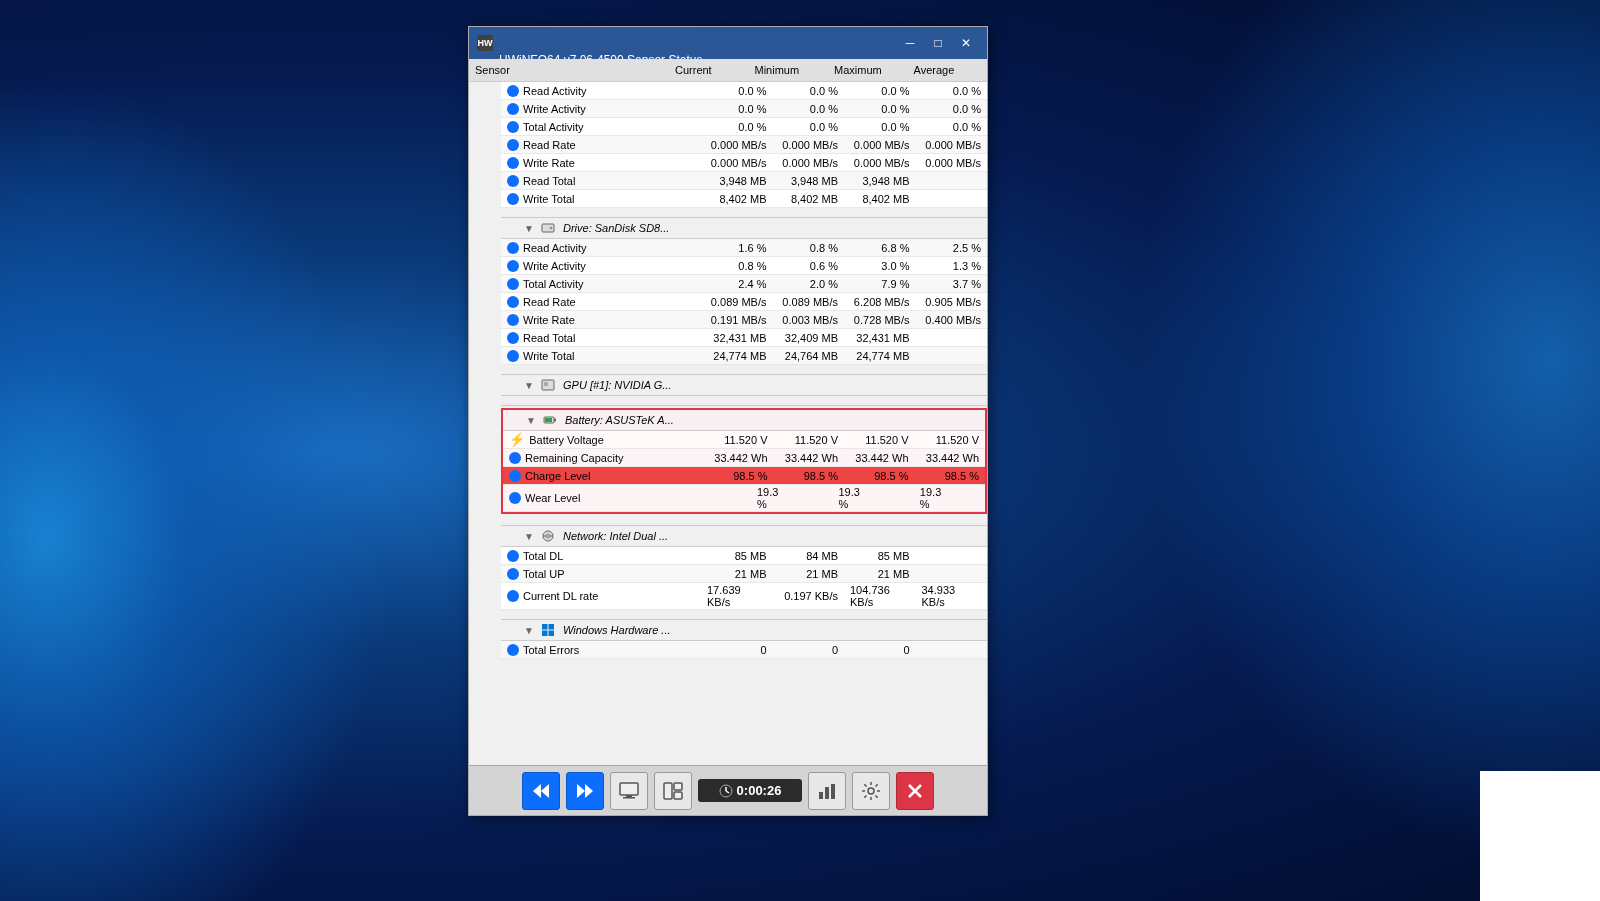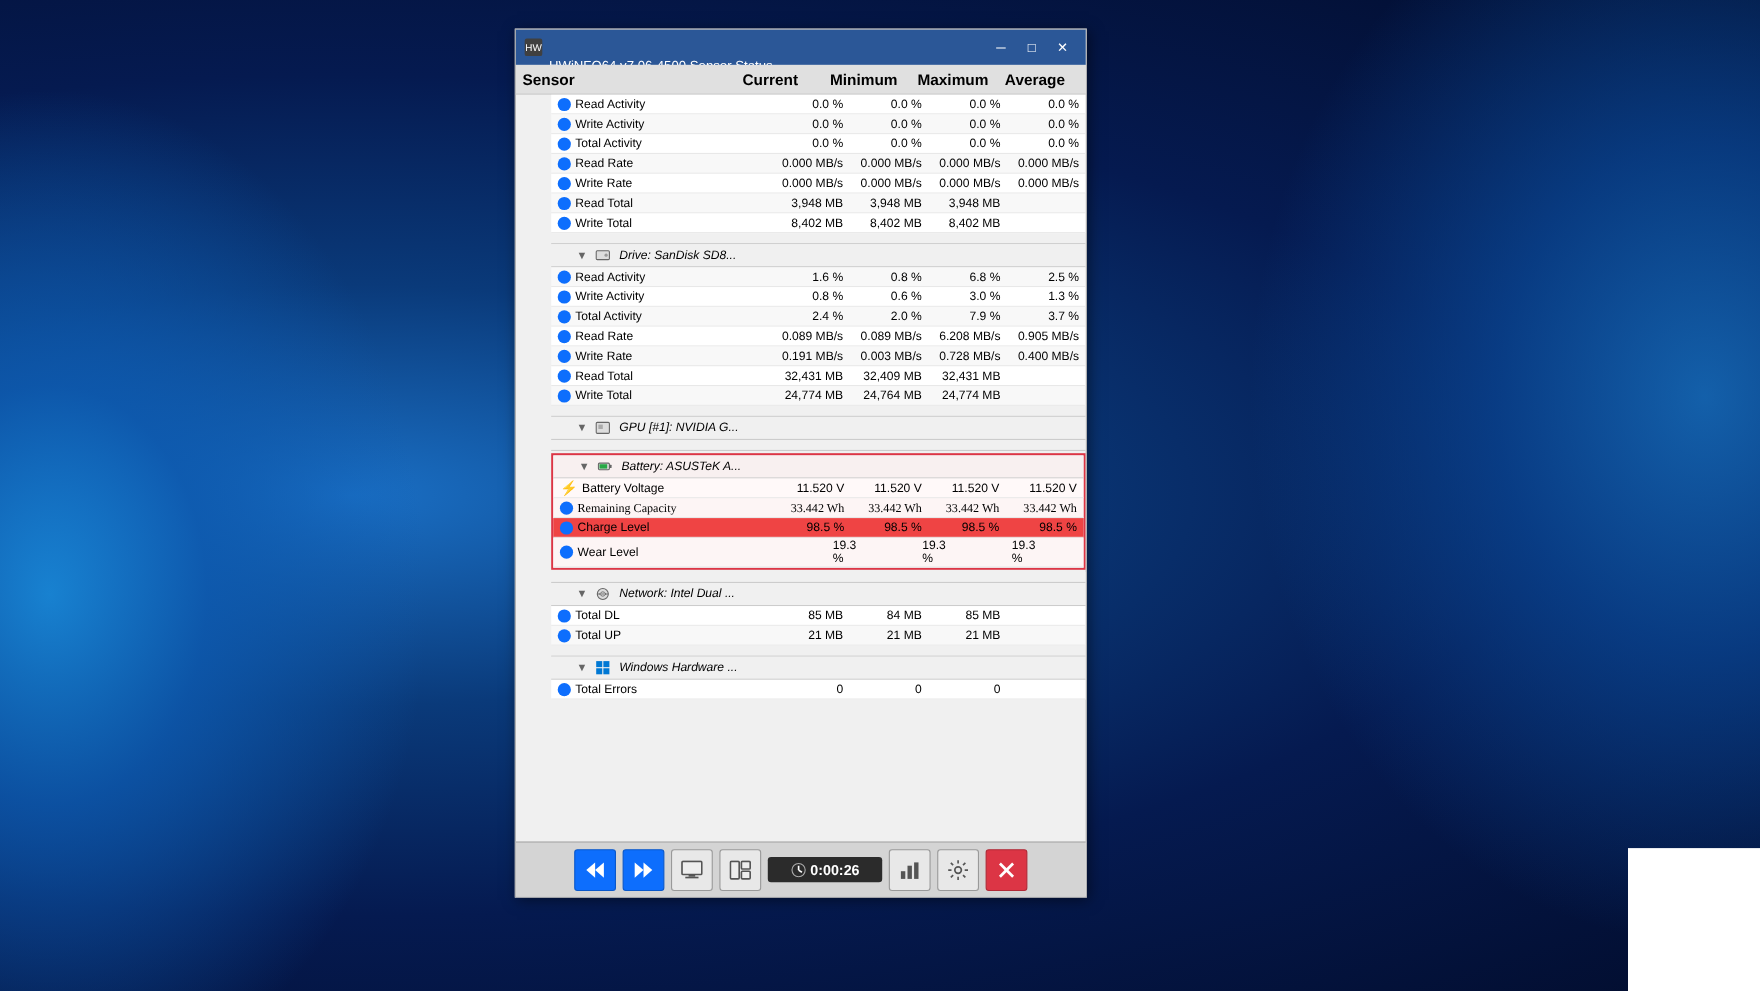--- a/index.html
+++ b/index.html
@@ -66,21 +66,21 @@
       width: 16px;
       height: 16px;
       margin-right: 6px;
       background: #404040;
       border-radius: 2px;
       display: flex;
       align-items: center;
       justify-content: center;
       font-size: 9px;
       color: white;
-      font-weight: normal;
+      font-weight: bold;
     }
 
     .title-bar-title {
       flex: 1;
       font-size: 12px;
       font-weight: normal;
       margin-top: 34px;
     }
 
     .title-bar-controls {
@@ -106,22 +106,22 @@
       display: grid;
       grid-template-columns: 200px 1fr 1fr 1fr 1fr;
       background: #e0e0e0;
       border-bottom: 1px solid #ccc;
       padding: 3px 0;
       flex-shrink: 0;
     }
 
     .th {
       padding: 2px 6px;
-      font-weight: bold;
-      font-size: 14px;
+      font-weight: normal;
+      font-size: 11px;
       color: #000;
     }
 
     .th:not(:first-child) {
       text-align: left;
     }
 
     .table-body {
       flex: 1;
       overflow-y: auto;
@@ -459,21 +459,21 @@
       </div>
       <div class="data-row" style="background:#fff9f9;">
         <div class="cell">
           <span style="color:#f5a623; font-size:13px; margin-right:4px;">⚡</span>Battery Voltage
         </div>
         <div class="cell">11.520 V</div>
         <div class="cell">11.520 V</div>
         <div class="cell">11.520 V</div>
         <div class="cell">11.520 V</div>
       </div>
-      <div class="data-row" style="background:#fdf5f5;font-family:Liberation Serif, serif;">
+      <div class="data-row" style="background:#fdf5f5;">
         <div class="cell"><span class="sensor-icon blue"></span>Remaining Capacity</div>
         <div class="cell">33.442 Wh</div>
         <div class="cell">33.442 Wh</div>
         <div class="cell">33.442 Wh</div>
         <div class="cell">33.442 Wh</div>
       </div>
       <div class="data-row" style="background:#ef4444;">
         <div class="cell"><span class="sensor-icon blue"></span>Charge Level</div>
         <div class="cell">98.5 %</div>
         <div class="cell">98.5 %</div>
@@ -508,20 +508,27 @@
       <div class="cell">84 MB</div>
       <div class="cell">85 MB</div>
       <div class="cell"></div>
     </div>
     <div class="data-row">
       <div class="cell"><span class="sensor-icon blue"></span>Total UP</div>
       <div class="cell">21 MB</div>
       <div class="cell">21 MB</div>
       <div class="cell">21 MB</div>
       <div class="cell"></div>
+    </div>
+    <div class="data-row">
+      <div class="cell"><span class="sensor-icon blue"></span>Current DL rate</div>
+      <div class="cell">17.639 KB/s</div>
+      <div class="cell">0.197 KB/s</div>
+      <div class="cell">104.736 KB/s</div>
+      <div class="cell">34.933 KB/s</div>
     </div>
 
     <div style="height:10px; background:#f0f0f0; border-bottom:1px solid #ccc;"></div>
 
     <div class="section-header">
       <div class="section-label">
         <span class="collapse-arrow">▼</span>
         <svg class="section-icon" viewBox="0 0 14 14" fill="none">
           <rect x="1" y="1" width="5.5" height="5.5" fill="#0078d4"></rect>
           <rect x="7.5" y="1" width="5.5" height="5.5" fill="#0078d4"></rect>

